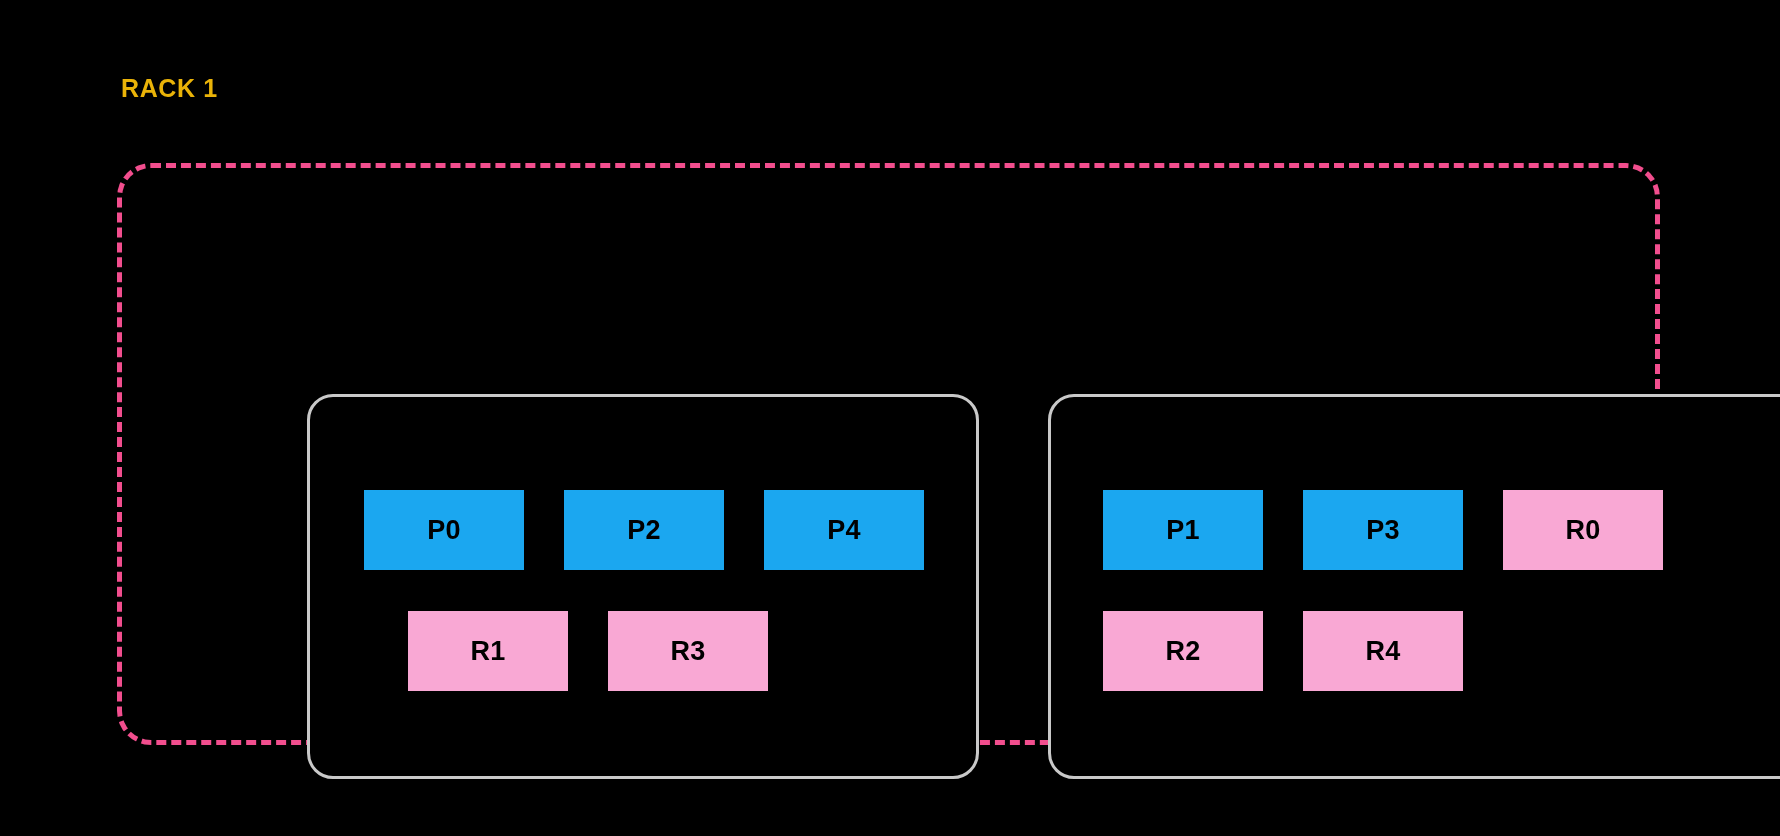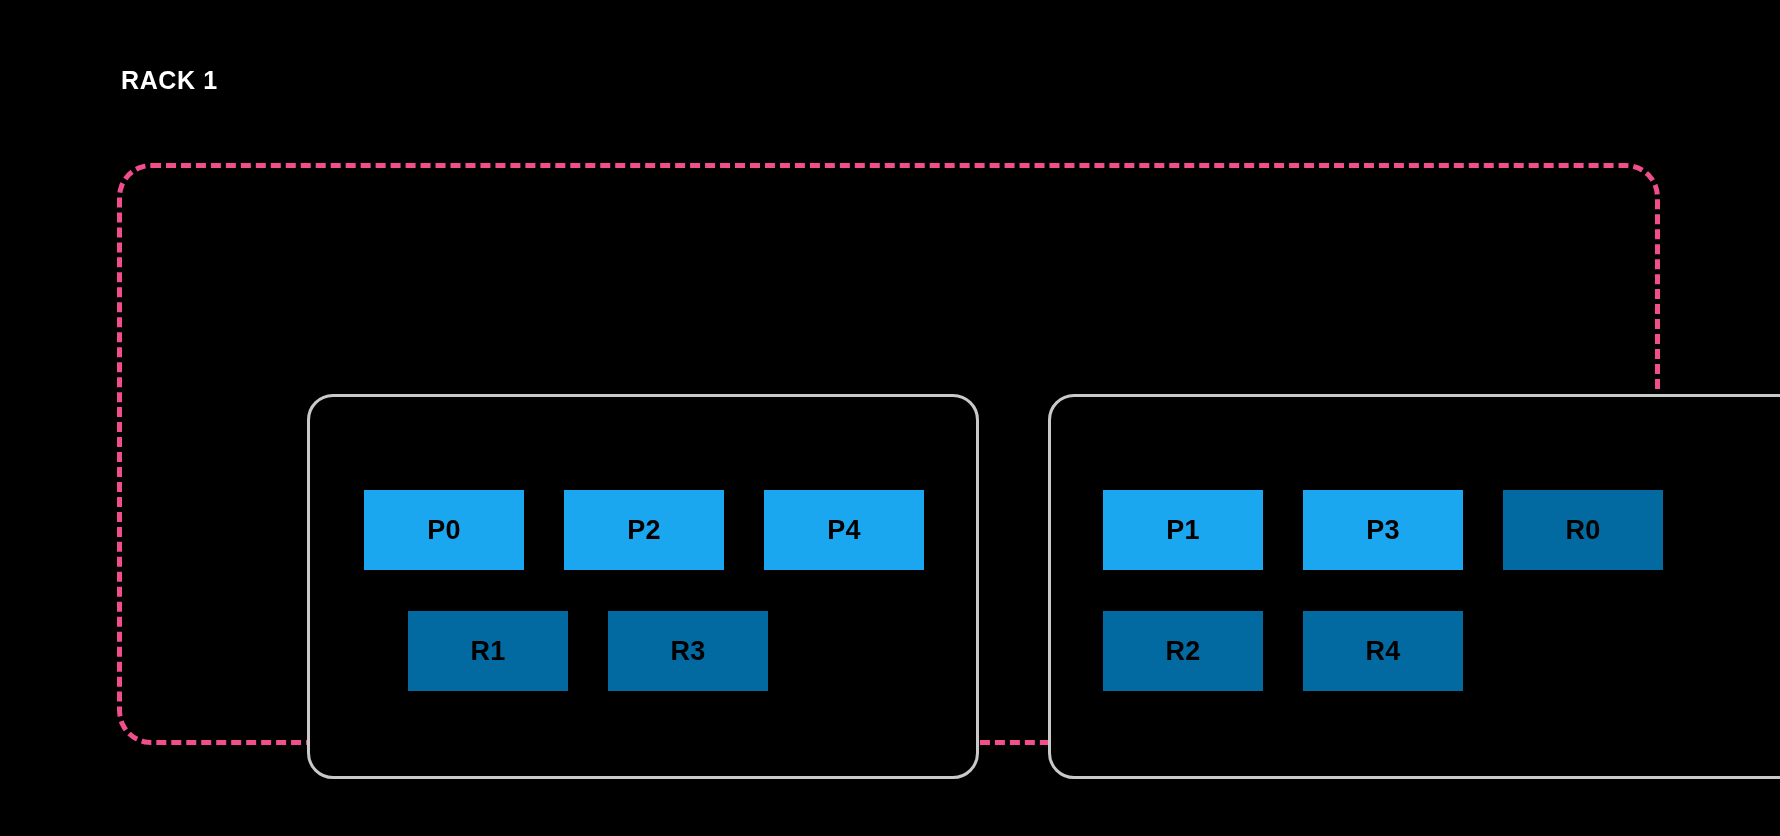--- a/index.html
+++ b/index.html
@@ -22,25 +22,25 @@
     top: 0;
     width: 1780px;
     height: 836px;
     background: #000000;
   }
 
   
   .rack-label {
     position: absolute;
     left: 121px;
-    top: 68px;
+    top: 76px;
     font-size: 25px;
     font-weight: bold;
     letter-spacing: 0.6px;
-    color: #ffffff;
+    color: #eab308;
     white-space: nowrap;
     line-height: 1;
   }
 
   
   .rack-box {
     position: absolute;
     left: 117px;
     top: 163px;
     width: 1543px;
@@ -95,21 +95,21 @@
     align-items: center;
     justify-content: center;
     font-size: 27px;
     font-weight: bold;
     color: #000000;
     letter-spacing: 0.3px;
     line-height: 1;
     flex: 0 0 auto;
   }
   .chip.primary { background: #1BA7F0; }
-  .chip.replica { background: #0369a1; }
+  .chip.replica { background: #f9a8d4; }
 </style>
 </head>
 <body>
 
 <div id="canvas">
 
   <div class="rack-label">RACK 1</div>
 
   <div class="rack-box">
 

